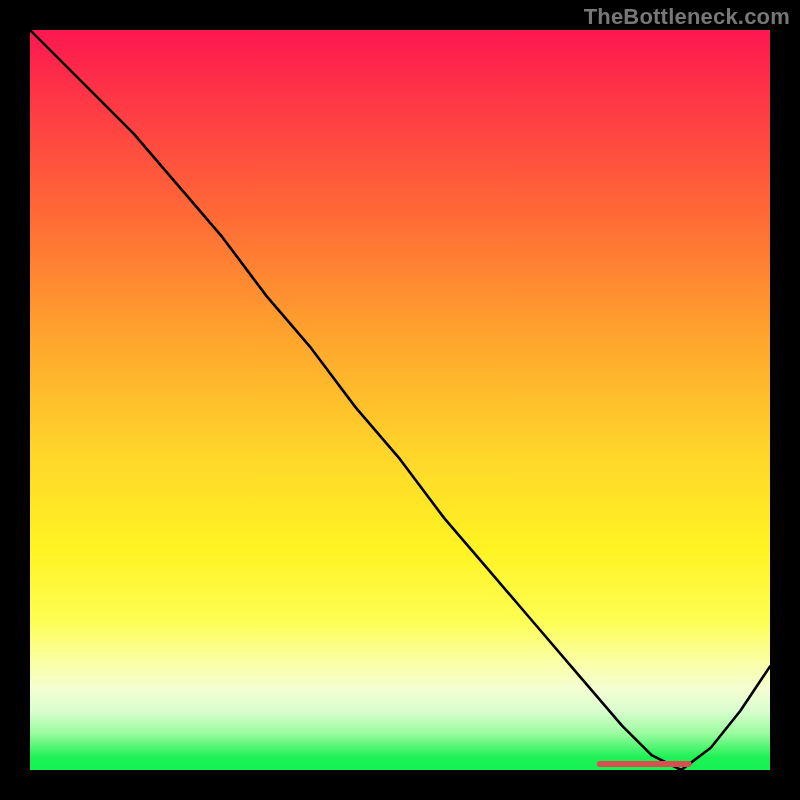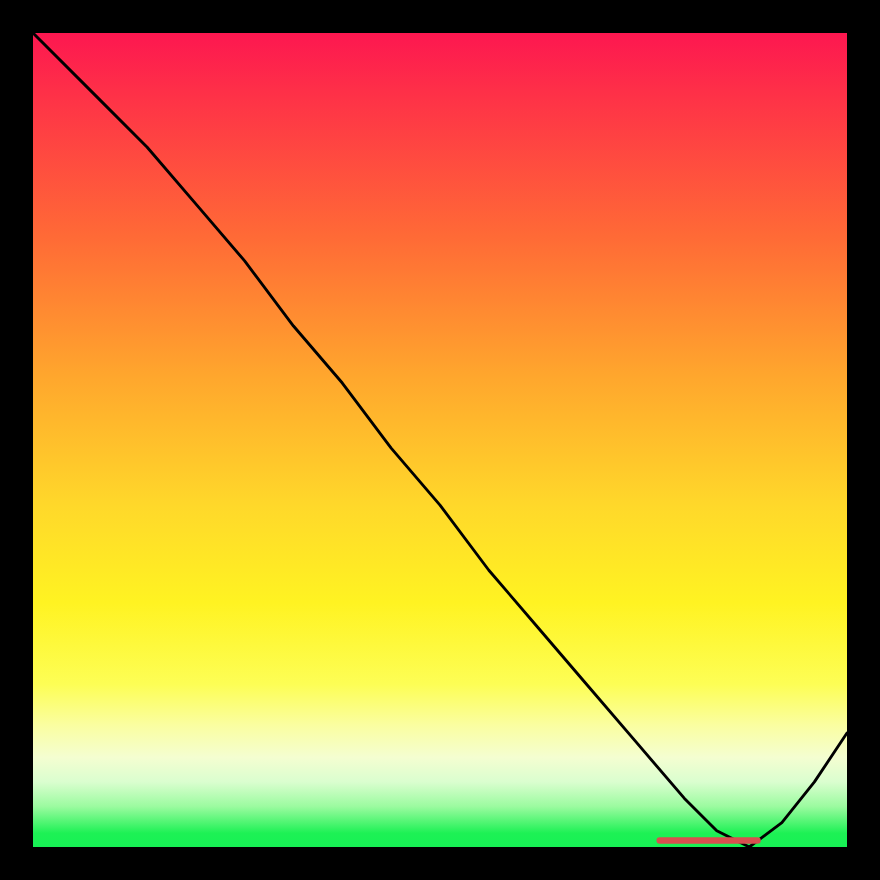--- a/index.html
+++ b/index.html
@@ -69,20 +69,21 @@
     fill: none;
     stroke: #d84f4f;
     stroke-width: 6;
     stroke-linecap: round;
   }
 </style>
 </head>
 <body>
 
 <div class="wrap">
+  <div class="watermark">TheBottleneck.com</div>
 
   <div class="plot">
     <svg class="overlay" viewBox="0 0 740 740" preserveAspectRatio="none">
       <path class="curve" d="M0.0 0.0 L59.2 59.2 L103.6 103.6 L148.0 155.4 L192.4 207.2 L236.8 266.4 L281.2 318.2 L325.6 377.4 L370.0 429.2 L414.4 488.4 L458.8 540.2 L503.2 592.0 L547.6 643.8 L592.0 695.6 L621.6 725.2 L651.2 740.0 L680.8 717.8 L710.4 680.8 L740.0 636.4"></path>
       <line class="marker" y1="734.1" x2="658.6" y2="734.1" x1="569.8"></line>
     </svg>
   </div>
 </div>
 
 </body></html>

